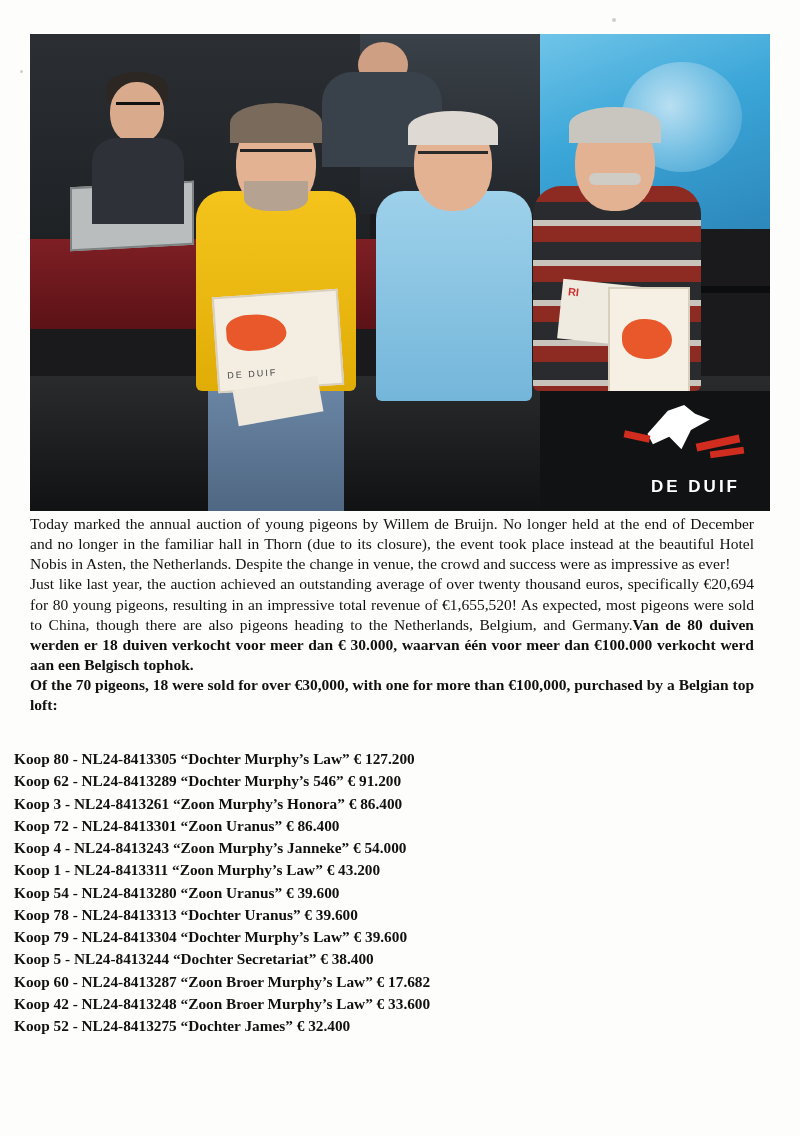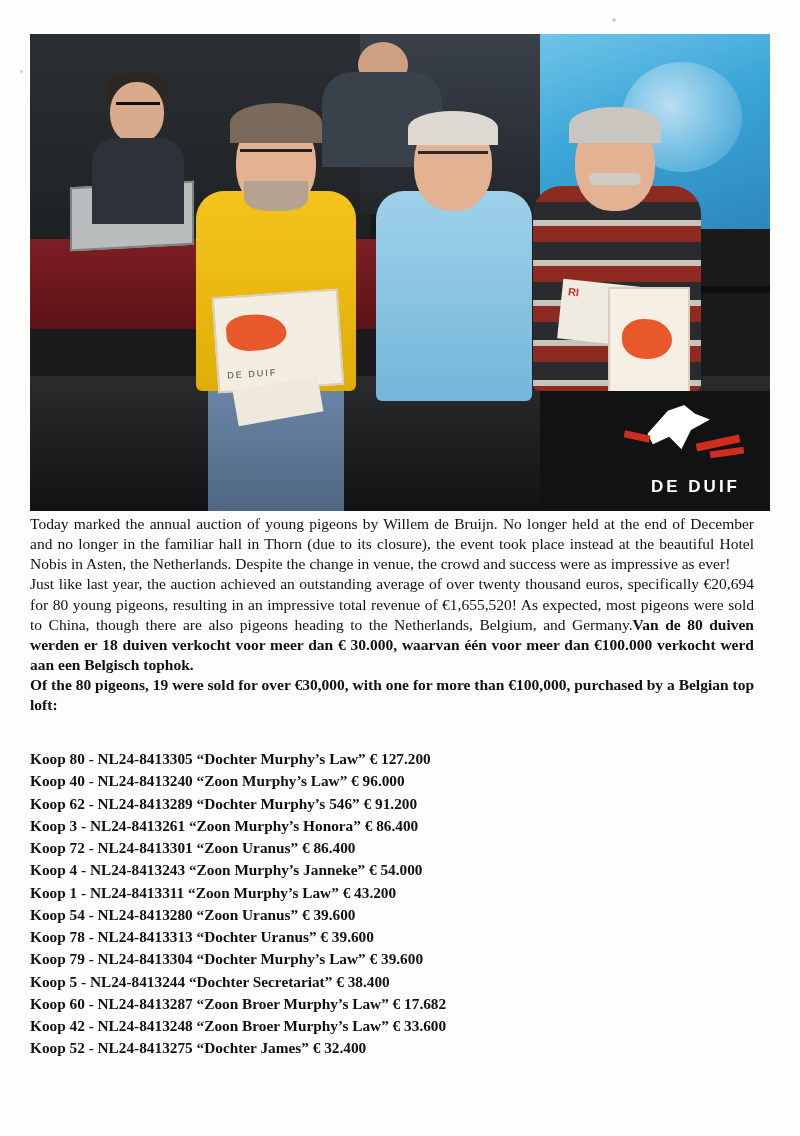--- a/index.html
+++ b/index.html
@@ -134,21 +134,21 @@
     top: 514px;
     width: 740px;
     font-size: 15.5px;
     line-height: 1.30;
     text-align: justify;
   }
   .body-text p { margin: 0 16px 0 0; }
   .bold { font-weight: 700; }
   .lots {
     position: absolute;
-    left: 30px;
+    left: 14px;
     top: 748px;
     width: 740px;
     font-weight: 700;
     font-size: 15.3px;
     line-height: 1.455;
   }
   .lots .row { white-space: nowrap; }
   .speck{position:absolute;background:#cfcfc8;border-radius:50%;}
 </style>
 </head>
@@ -219,26 +219,25 @@
       <div class="red1"></div>
         <div class="red2"></div>
         <div class="red3"></div>
       <div class="deduif">DE DUIF</div>
     </div>
   </div>
 
   <div class="body-text">
     <p>Today marked the annual auction of young pigeons by Willem de Bruijn. No longer held at the end of December and no longer in the familiar hall in Thorn (due to its closure), the event took place instead at the beautiful Hotel Nobis in Asten, the Netherlands. Despite the change in venue, the crowd and success were as impressive as ever!</p>
     <p><span>Just like last year, the auction achieved an outstanding average of over twenty thousand euros, specifically €20,694 for 80 young pigeons, resulting in an impressive total revenue of €1,655,520! As expected, most pigeons were sold to China, though there are also pigeons heading to the Netherlands, Belgium, and Germany.</span><span class="bold">Van de 80 duiven werden er 18 duiven verkocht voor meer dan € 30.000, waarvan één voor meer dan €100.000 verkocht werd aan een Belgisch tophok.</span></p>
-    <p class="bold">Of the 80 pigeons, 19 were sold for over €30,000, with one for more than €100,000, purchased by a Belgian top loft:</p>
+    <p class="bold">Of the 70 pigeons, 18 were sold for over €30,000, with one for more than €100,000, purchased by a Belgian top loft:</p>
   </div>
 
   <div class="lots">
     <div class="row">Koop 80 - NL24-8413305 “Dochter Murphy’s Law” € 127.200</div>
-    <div class="row">Koop 40 - NL24-8413240 “Zoon Murphy’s Law” € 96.000</div>
     <div class="row">Koop 62 - NL24-8413289 “Dochter Murphy’s 546” € 91.200</div>
     <div class="row">Koop 3 - NL24-8413261 “Zoon Murphy’s Honora” € 86.400</div>
     <div class="row">Koop 72 - NL24-8413301 “Zoon Uranus” € 86.400</div>
     <div class="row">Koop 4 - NL24-8413243 “Zoon Murphy’s Janneke” € 54.000</div>
     <div class="row">Koop 1 - NL24-8413311 “Zoon Murphy’s Law” € 43.200</div>
     <div class="row">Koop 54 - NL24-8413280 “Zoon Uranus” € 39.600</div>
     <div class="row">Koop 78 - NL24-8413313 “Dochter Uranus” € 39.600</div>
     <div class="row">Koop 79 - NL24-8413304 “Dochter Murphy’s Law” € 39.600</div>
     <div class="row">Koop 5 - NL24-8413244 “Dochter Secretariat” € 38.400</div>
     <div class="row">Koop 60 - NL24-8413287 “Zoon Broer Murphy’s Law” € 17.682</div>

